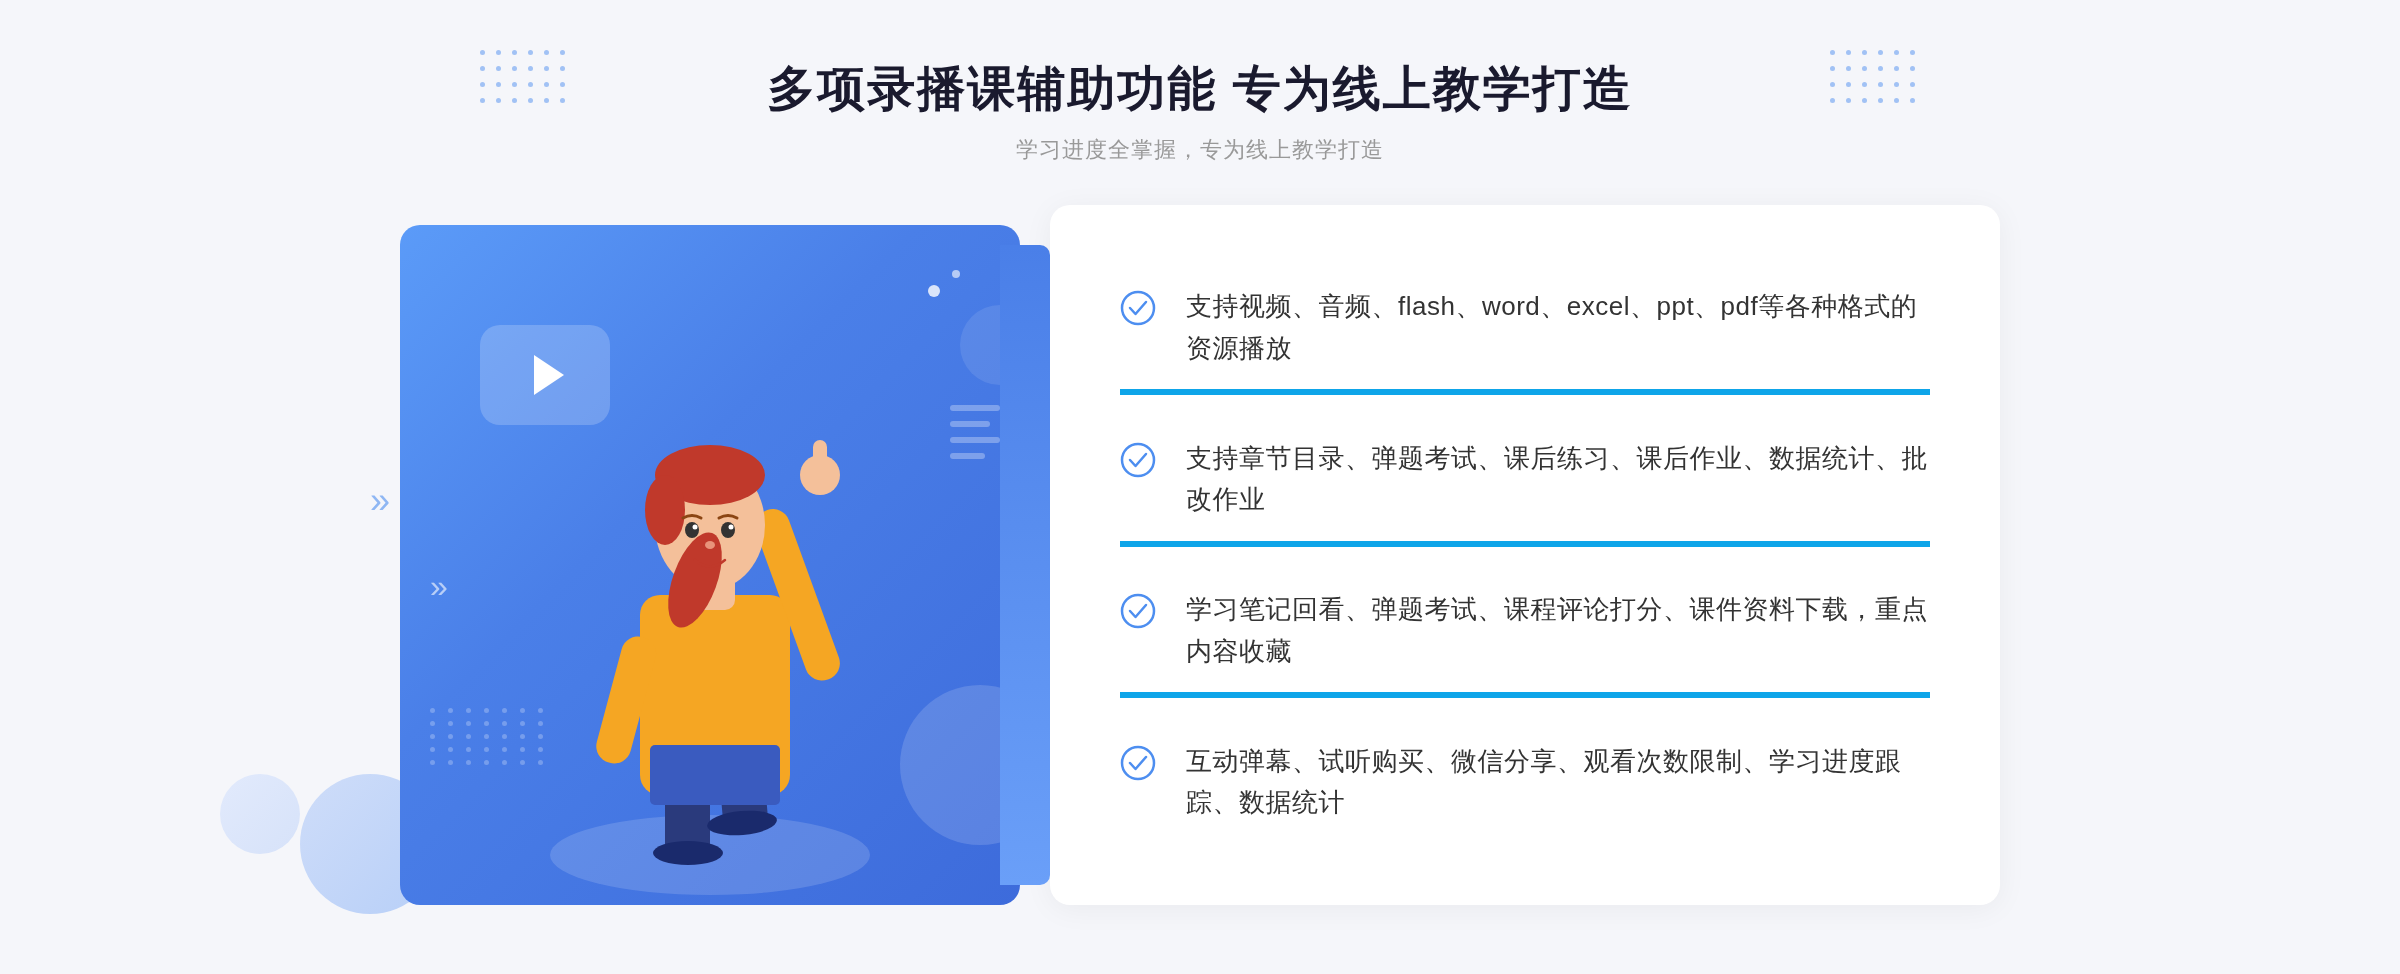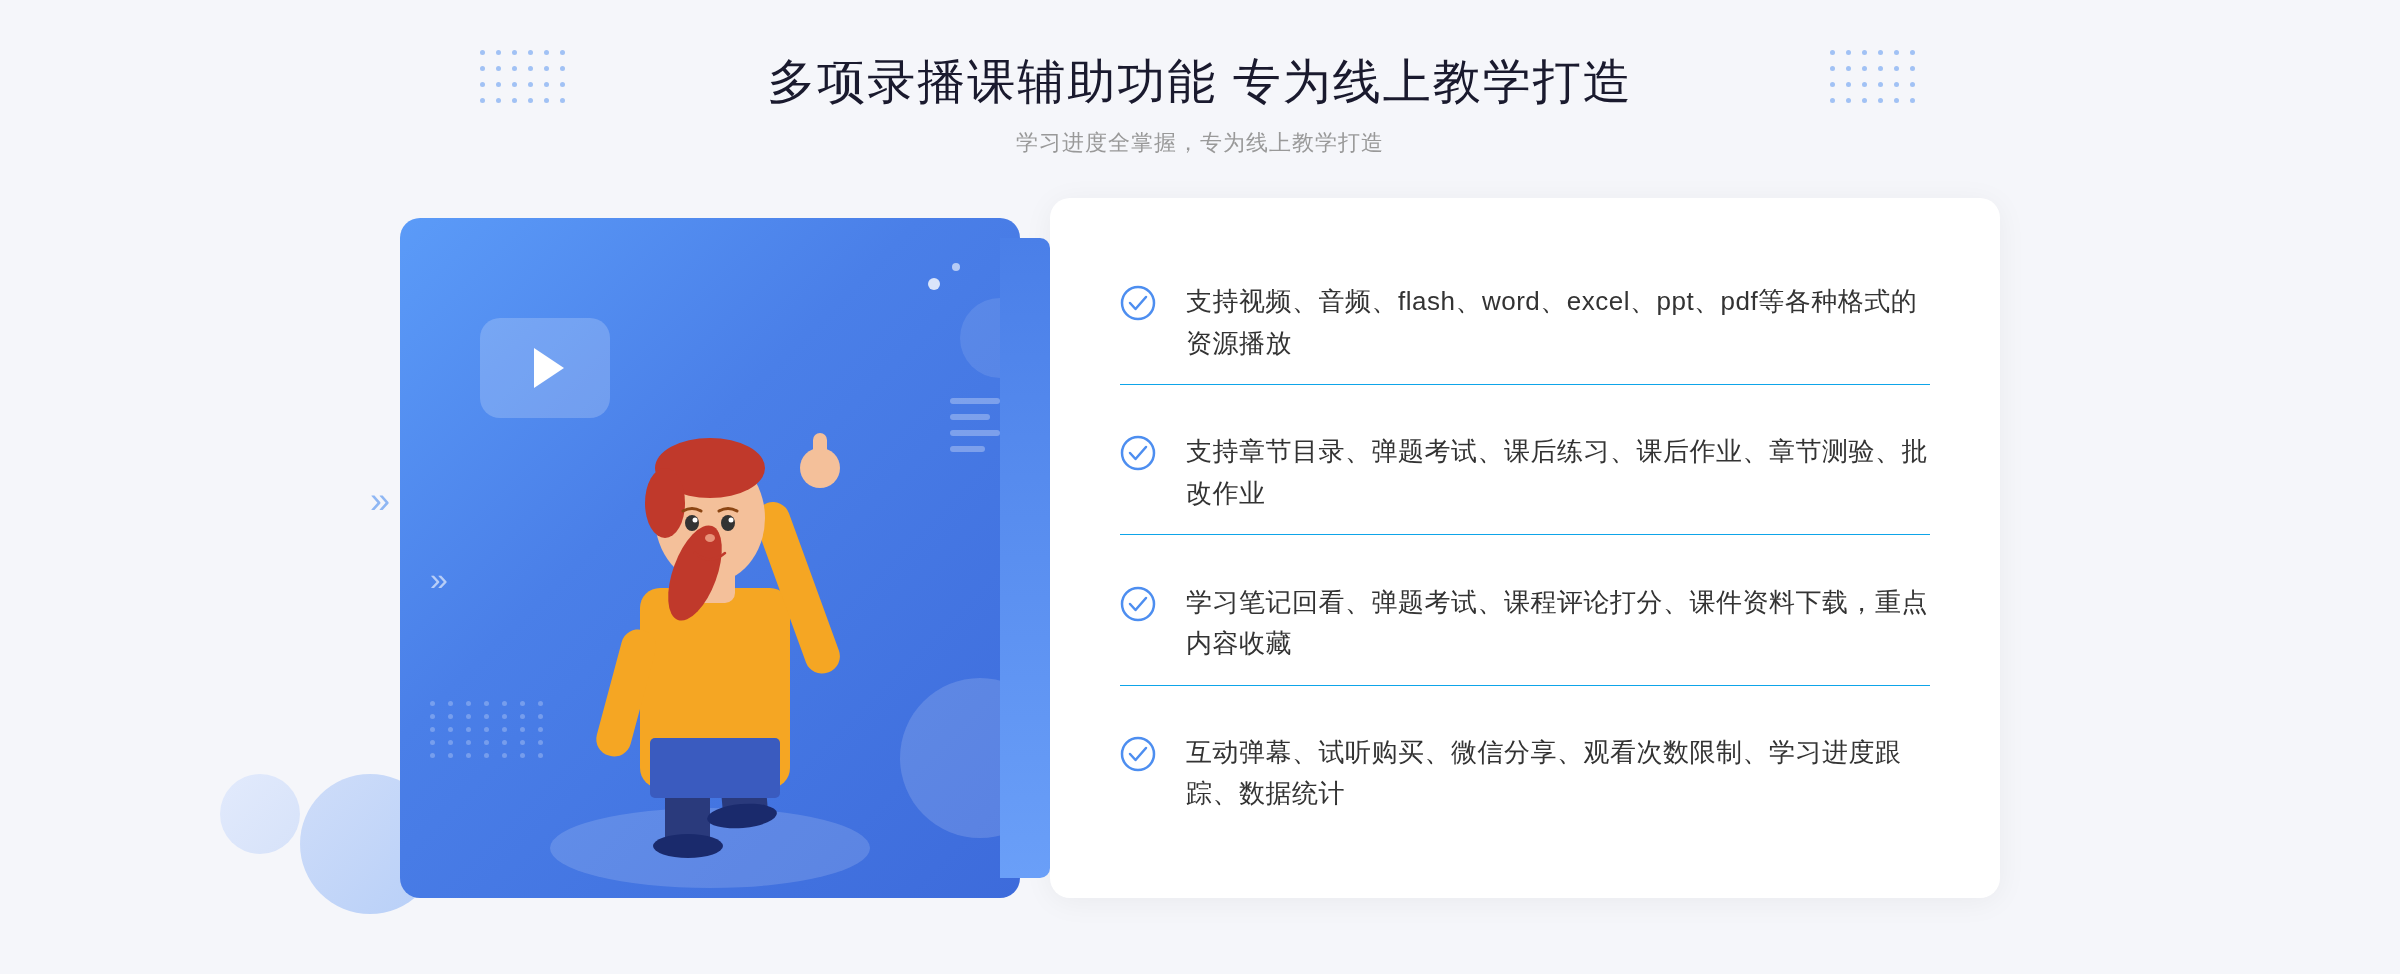--- a/index.html
+++ b/index.html
@@ -35,26 +35,27 @@
 
     .header-section {
       text-align: center;
       margin-bottom: 20px;
       position: relative;
       z-index: 2;
     }
 
     .main-title {
       font-size: 48px;
-      font-weight: 400;
+      font-weight: 700;
       color: #1a1a2e;
       letter-spacing: 2px;
       display: flex;
       align-items: center;
       gap: 20px;
+      margin-top: 7px;
     }
 
     .sub-title {
       font-size: 22px;
       color: #999;
       margin-top: 14px;
       letter-spacing: 1px;
     }
 
     .content-area {
@@ -174,21 +175,21 @@
       justify-content: space-around;
       box-shadow: 0 4px 30px rgba(0,0,0,0.05);
       min-height: 680px;
     }
 
     .feature-item {
       display: flex;
       align-items: flex-start;
       gap: 30px;
       padding: 20px 0;
-      border-bottom: 1px solid #0ea5e9;
+      border-bottom: 6px solid #0ea5e9;
     }
 
     .feature-item:last-child {
       border-bottom: none;
     }
 
     .check-icon {
       width: 36px;
       height: 36px;
       flex-shrink: 0;
@@ -463,21 +464,21 @@
         <div class="feature-text">支持视频、音频、flash、word、excel、ppt、pdf等各种格式的资源播放</div>
       </div>
 
       <div class="feature-item">
         <div class="check-icon">
           <svg viewBox="0 0 36 36" fill="none" xmlns="http://www.w3.org/2000/svg">
             <circle cx="18" cy="18" r="16" stroke="#4d8ef0" stroke-width="2.5"></circle>
             <path d="M10 18 L15.5 24 L26 12" stroke="#4d8ef0" stroke-width="2.5" stroke-linecap="round" stroke-linejoin="round"></path>
           </svg>
         </div>
-        <div class="feature-text">支持章节目录、弹题考试、课后练习、课后作业、章节测验、批改作业</div>
+        <div class="feature-text">支持章节目录、弹题考试、课后练习、课后作业、数据统计、批改作业</div>
       </div>
 
       <div class="feature-item">
         <div class="check-icon">
           <svg viewBox="0 0 36 36" fill="none" xmlns="http://www.w3.org/2000/svg">
             <circle cx="18" cy="18" r="16" stroke="#4d8ef0" stroke-width="2.5"></circle>
             <path d="M10 18 L15.5 24 L26 12" stroke="#4d8ef0" stroke-width="2.5" stroke-linecap="round" stroke-linejoin="round"></path>
           </svg>
         </div>
         <div class="feature-text">学习笔记回看、弹题考试、课程评论打分、课件资料下载，重点内容收藏</div>

